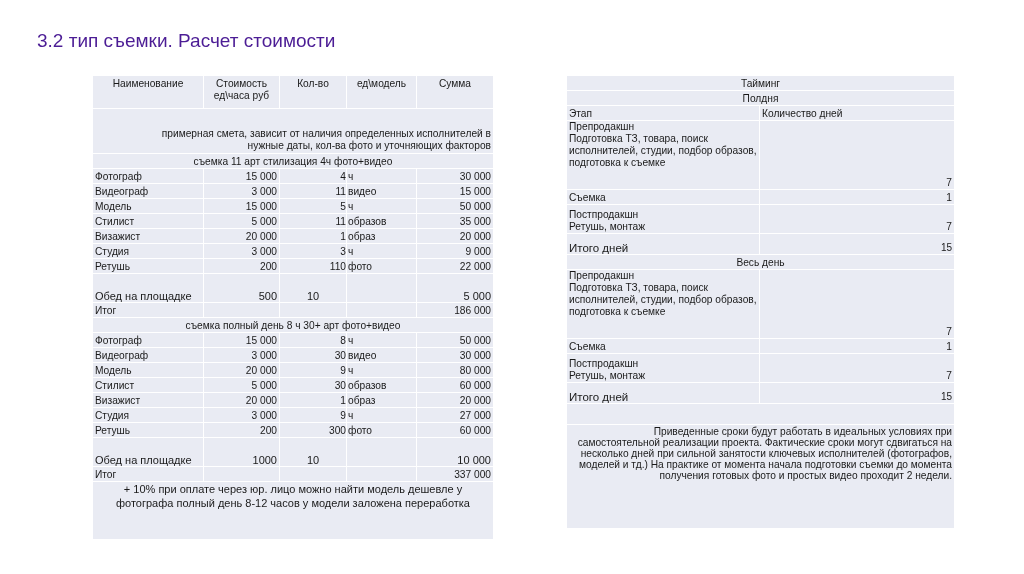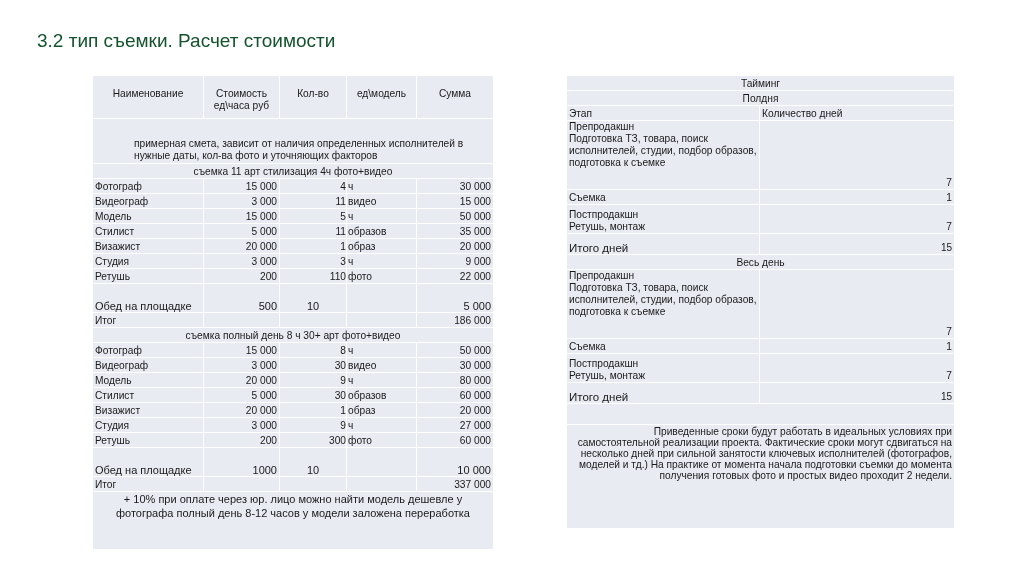--- a/index.html
+++ b/index.html
@@ -1,39 +1,39 @@
 <!DOCTYPE html>
 <html><head>
 <meta charset="utf-8">
 <style>
   html, body { margin: 0; padding: 0; }
   body {
     width: 1024px; height: 574px; background: #ffffff; position: relative; overflow: hidden;
     font-family: "Liberation Sans", "DejaVu Sans", sans-serif; color: #1a1a1a;
   }
   .slide-title {
-    position: absolute; left: 37px; top: 30px; font-size: 19px; color: #14532d; text-align: center;
+    position: absolute; left: 37px; top: 30px; font-size: 19px; color: #4c1d95; text-align: center;
   }
   table { border-collapse: separate; border-spacing: 0; table-layout: fixed; position: absolute; }
   td {
     background: #e9ebf3; border-right: 1.5px solid #ffffff; border-bottom: 1.5px solid #ffffff;
     font-size: 10.2px; line-height: 12px; padding: 0 2px; vertical-align: bottom; white-space: nowrap;
     overflow: hidden;
   }
   td:last-child { border-right: none; }
   .c { text-align: center; }
   .r { text-align: right; }
   .l { text-align: left; }
   .top { vertical-align: top; }
   .wrap { white-space: normal; }
 
   
   #cost-table { left: 93px; top: 76px; width: 400px; }
-  #cost-table .hdr td { height: 30px; vertical-align: top; text-align: center; padding-top: 12px; }
-  #cost-table .note td { height: 43px; text-align: left; white-space: normal; vertical-align: bottom; padding-bottom: 1px; padding-left: 41px; }
+  #cost-table .hdr td { height: 30px; vertical-align: top; text-align: center; padding-top: 2px; }
+  #cost-table .note td { height: 43px; text-align: right; white-space: normal; vertical-align: bottom; padding-bottom: 1px; padding-left: 41px; }
   #cost-table .row td { height: 14px; }
   #cost-table .tall td { height: 28px; font-size: 11px; }
   #cost-table .unit { padding-left: 1px; }
   #cost-table .qty { padding-right: 0; }
   #cost-table .foot td { height: 56px; text-align: center; font-size: 11px; line-height: 13.5px; vertical-align: top; padding-top: 1px; white-space: normal; }
 
   
   #timing-table { left: 567px; top: 76px; width: 387px; }
   #timing-table td { height: 14px; }
   #timing-table .big td { height: 68px; }

